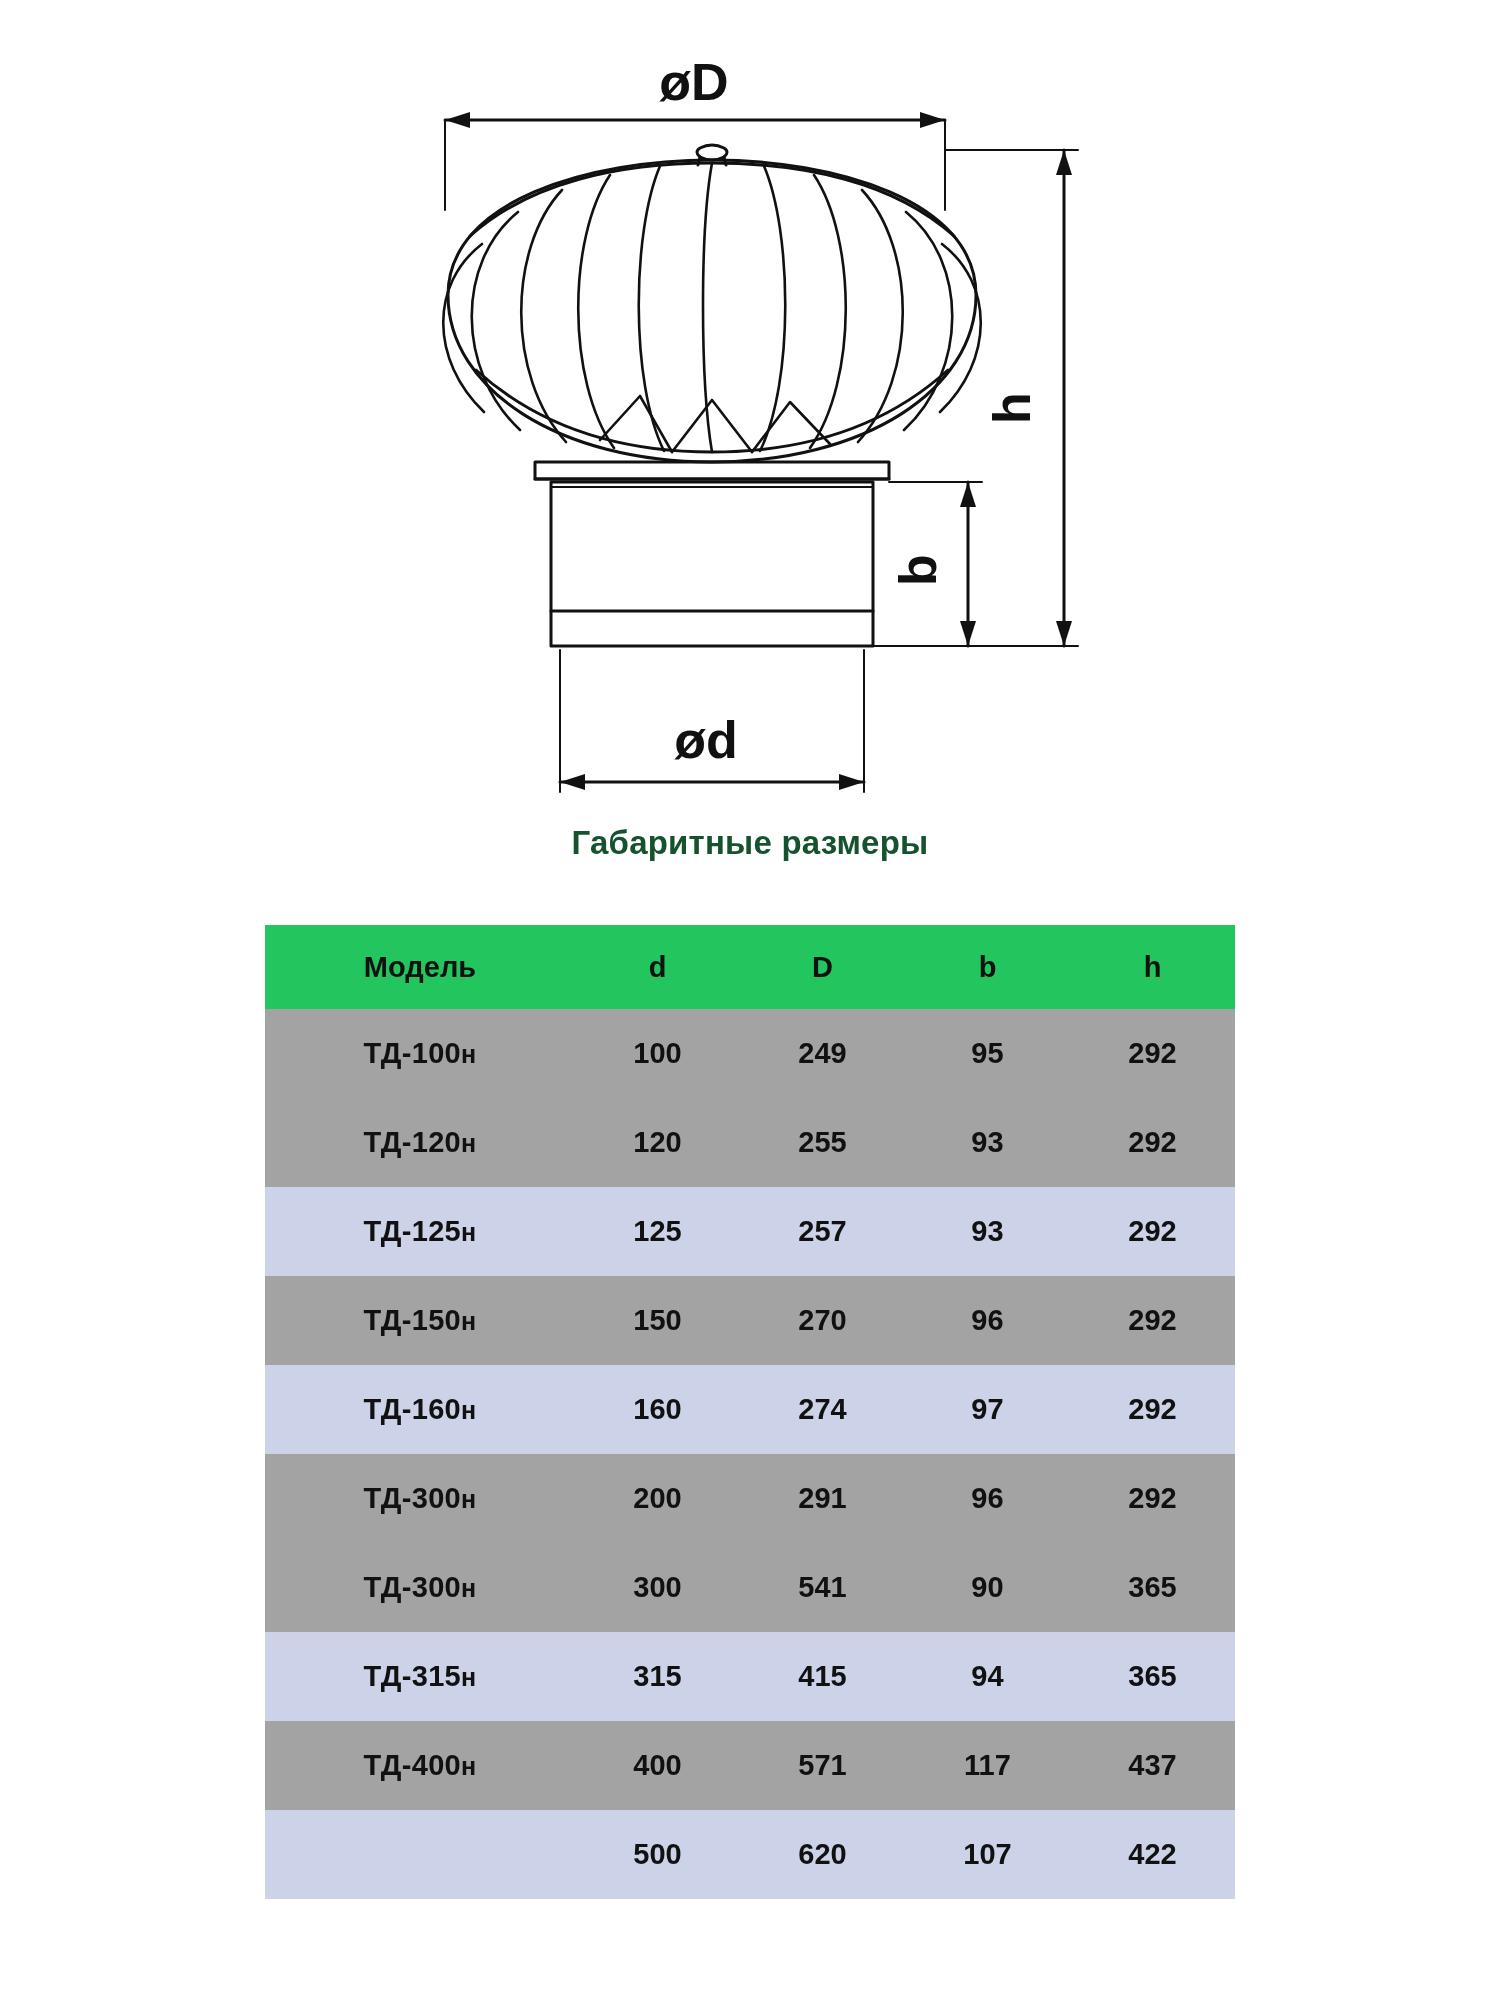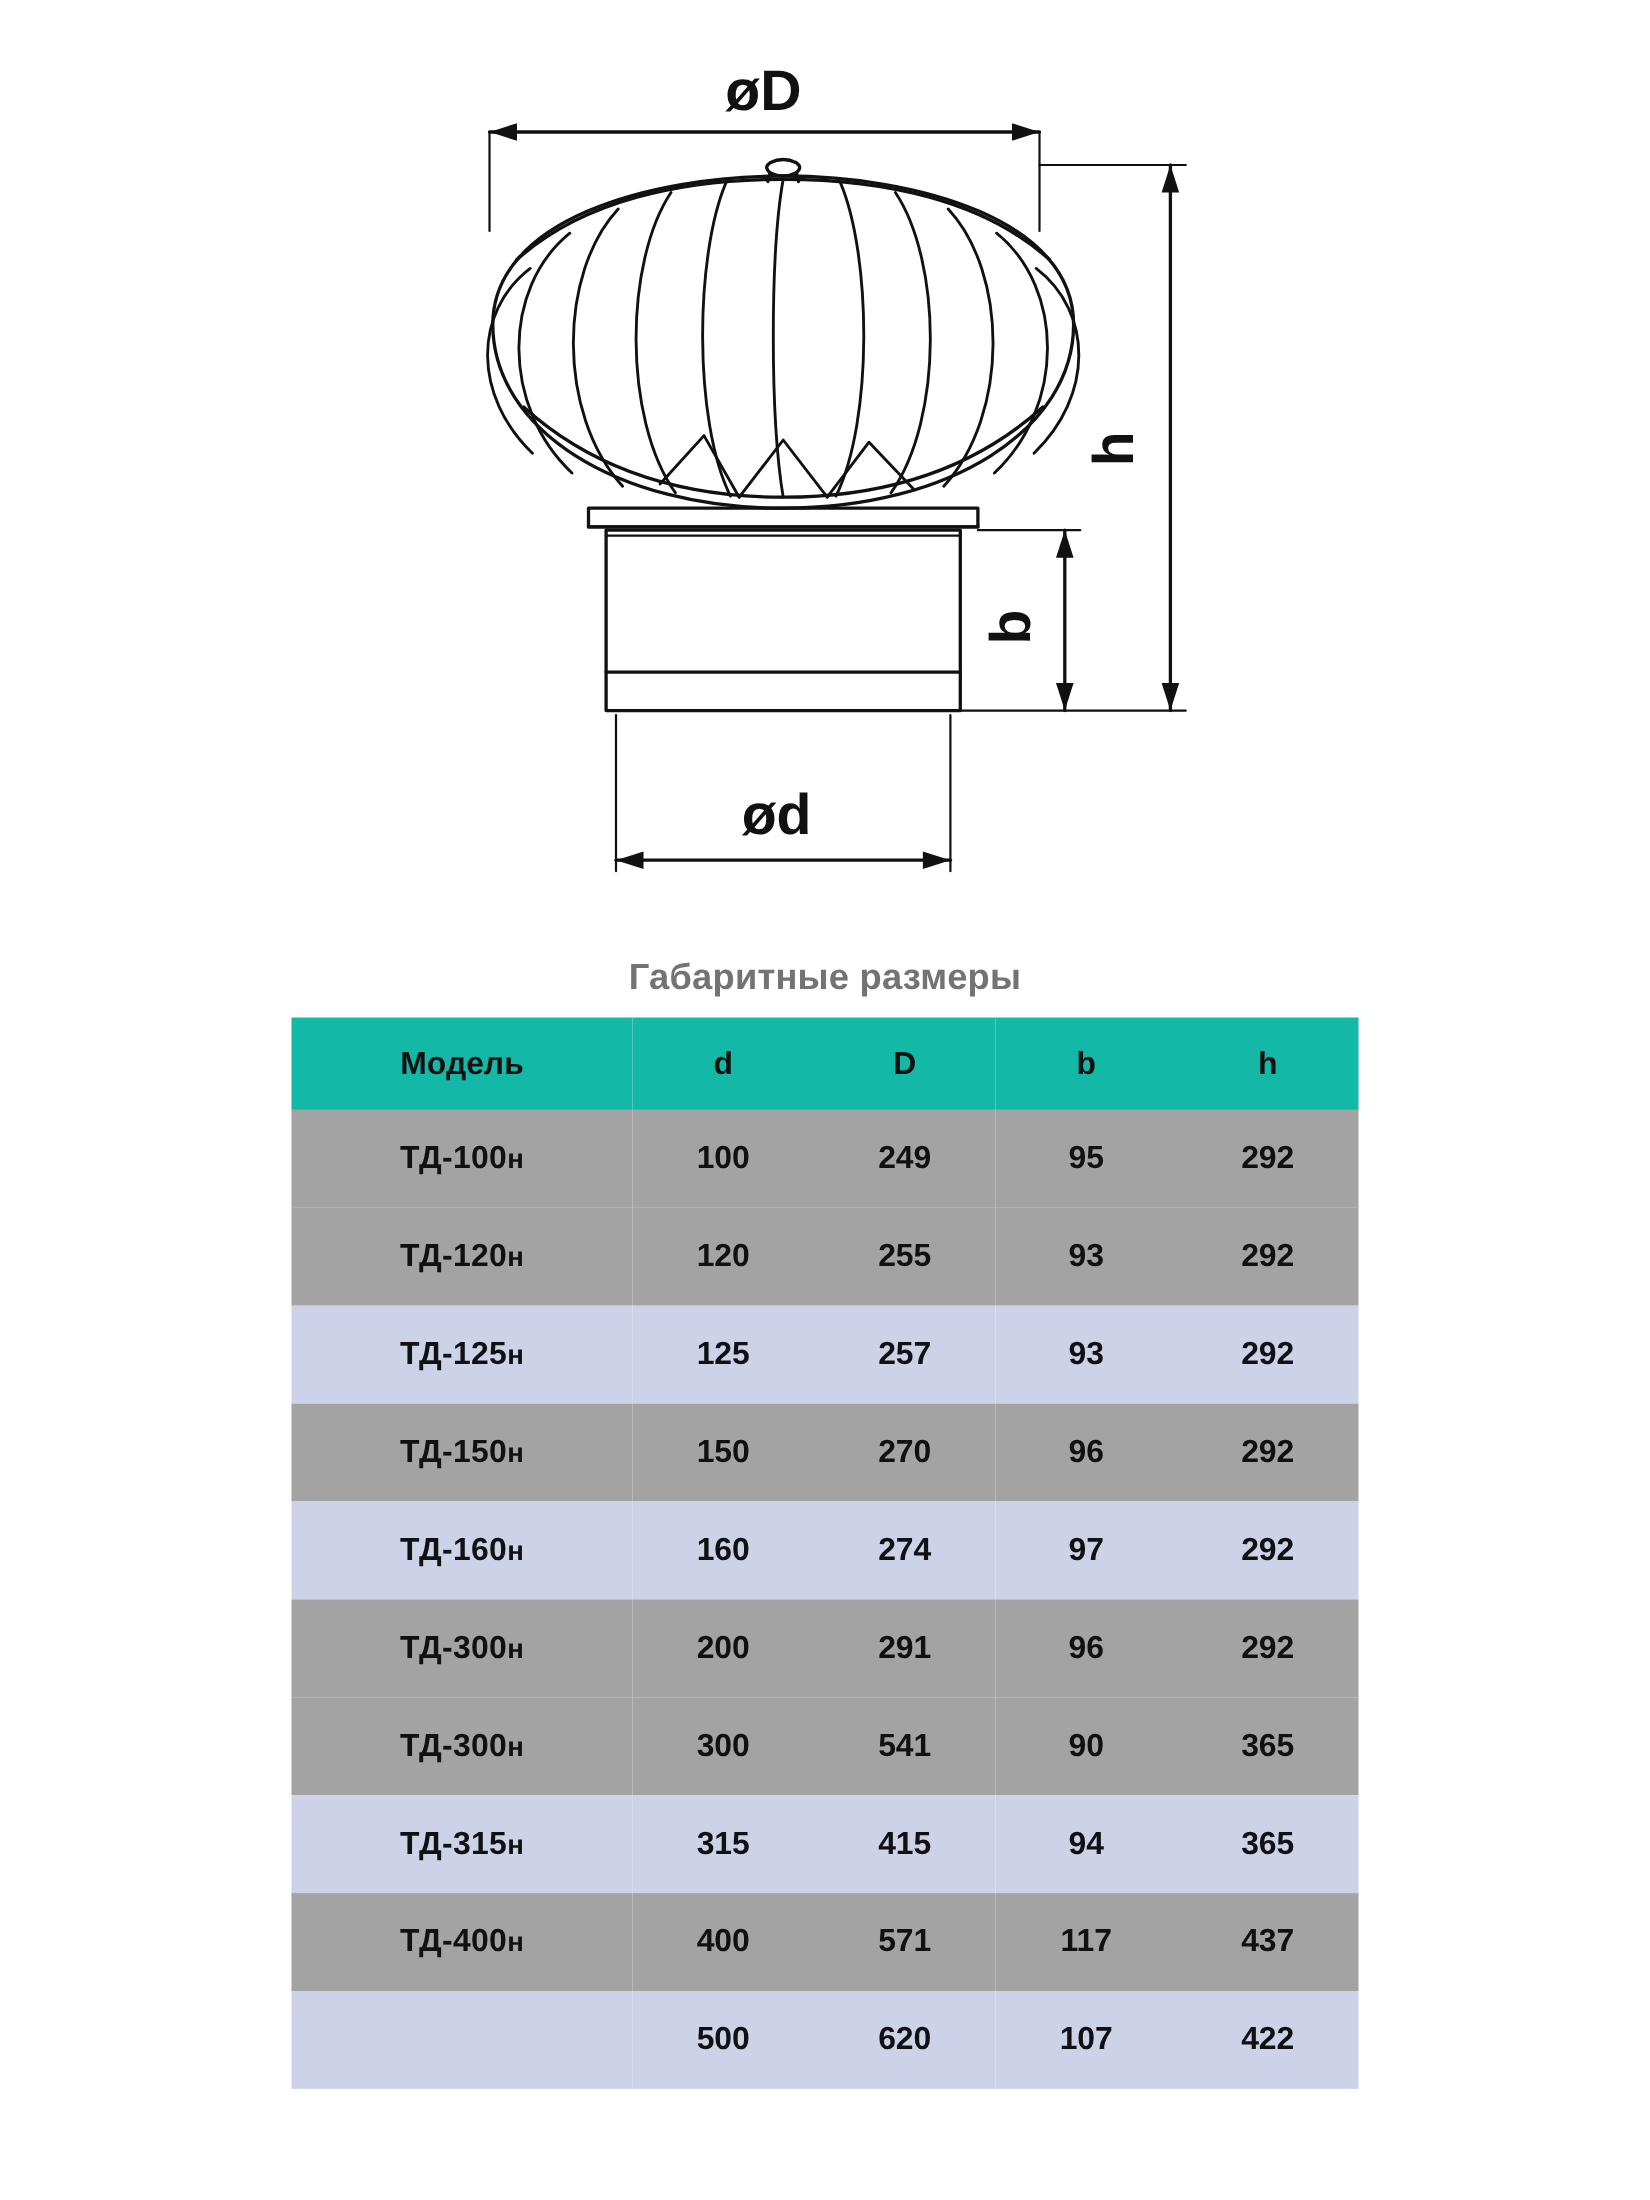--- a/index.html
+++ b/index.html
@@ -17,47 +17,47 @@
   }
   
   #drawing {
     position: absolute;
     left: 0; top: 0;
     width: 1500px; height: 820px;
   }
   
   #table-title {
     position: absolute;
-    left: 0; top: 869px;
+    left: 0; top: 824px;
     width: 1500px;
     text-align: center;
     font-size: 33px;
     font-weight: bold;
     letter-spacing: 0.2px;
-    color: #737373;
+    color: #14532d;
   }
   
   #dim-table {
     position: absolute;
     left: 265px; top: 925px;
     width: 970px;
     border-collapse: collapse;
     table-layout: fixed;
   }
   #dim-table th, #dim-table td {
     text-align: center;
     font-size: 29px;
     font-weight: bold;
     color: #111;
     height: 89px;
     padding: 0;
     border: none;
   }
   #dim-table thead th {
-    background: #14b8a6;
+    background: #22c55e;
     height: 84px;
     font-size: 29px;
   }
   #dim-table tbody tr.odd  { background: #a3a3a3; }
   #dim-table tbody tr.even { background: #ccd2e8; }
   #dim-table col.c-model { width: 310px; }
   #dim-table col.c-d     { width: 165px; }
   #dim-table col.c-D     { width: 165px; }
   #dim-table col.c-b     { width: 165px; }
   #dim-table col.c-h     { width: 165px; }

